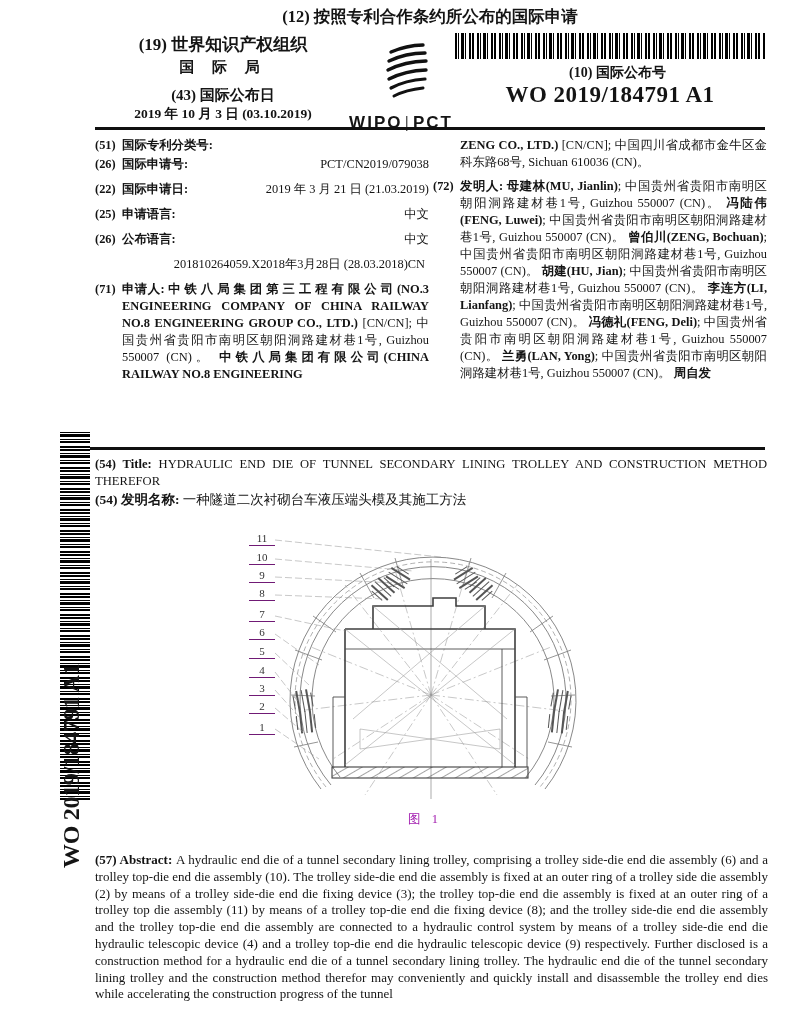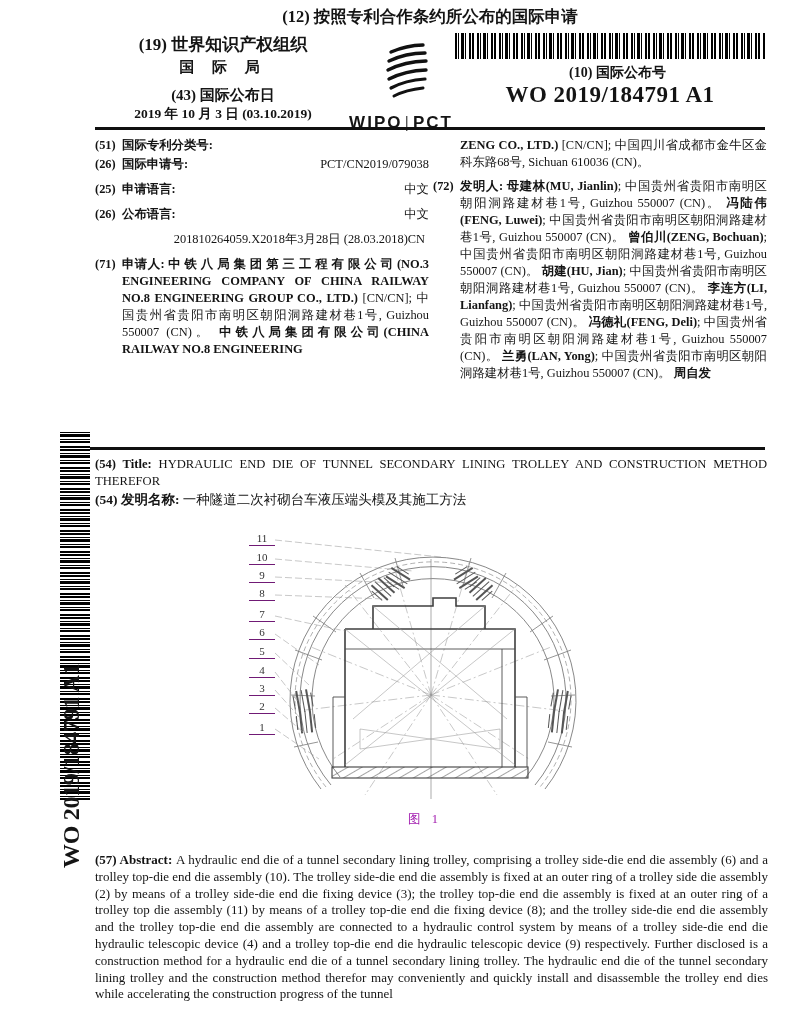--- a/index.html
+++ b/index.html
@@ -102,20 +102,25 @@
       <span class="fnum">(51)</span>
       <span class="flabel">国际专利分类号:</span>
     </div>
 
     <div class="frow">
       <span class="fnum">(26)</span>
       <span class="flabel">国际申请号:</span>
       <span class="fvalue">PCT/CN2019/079038</span>
     </div>
 
+    <div class="frow">
+      <span class="fnum">(22)</span>
+      <span class="flabel">国际申请日:</span>
+      <span class="fvalue">2019 年 3 月 21 日 (21.03.2019)</span>
+    </div>
 
     <div class="frow">
       <span class="fnum">(25)</span>
       <span class="flabel">申请语言:</span>
       <span class="fvalue">中文</span>
     </div>
 
     <div class="frow">
       <span class="fnum">(26)</span>
       <span class="flabel">公布语言:</span>

